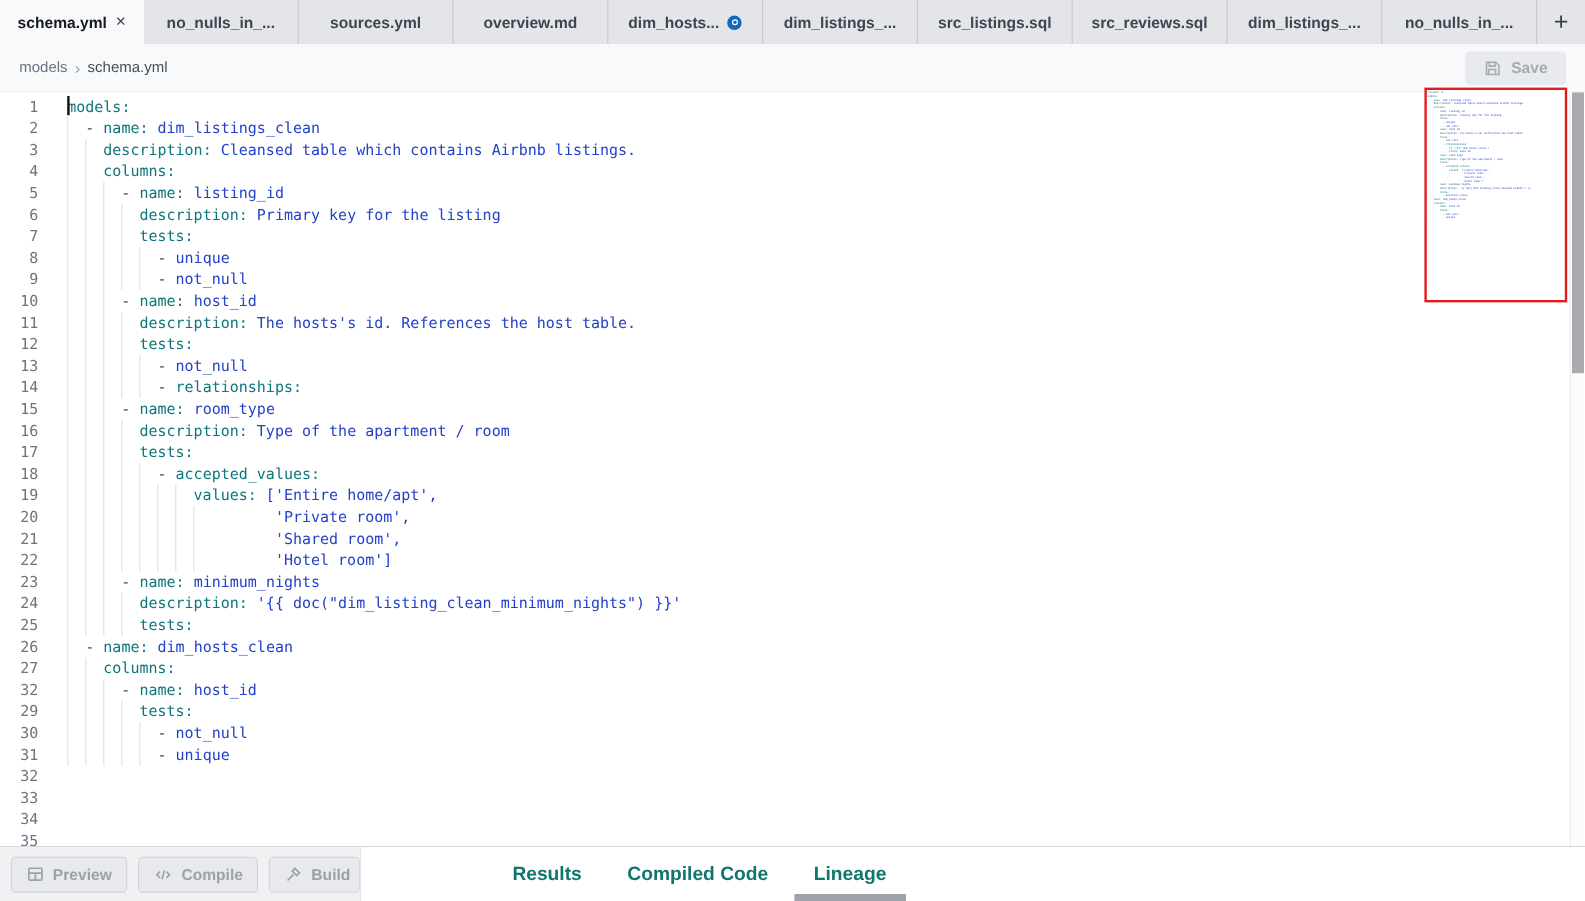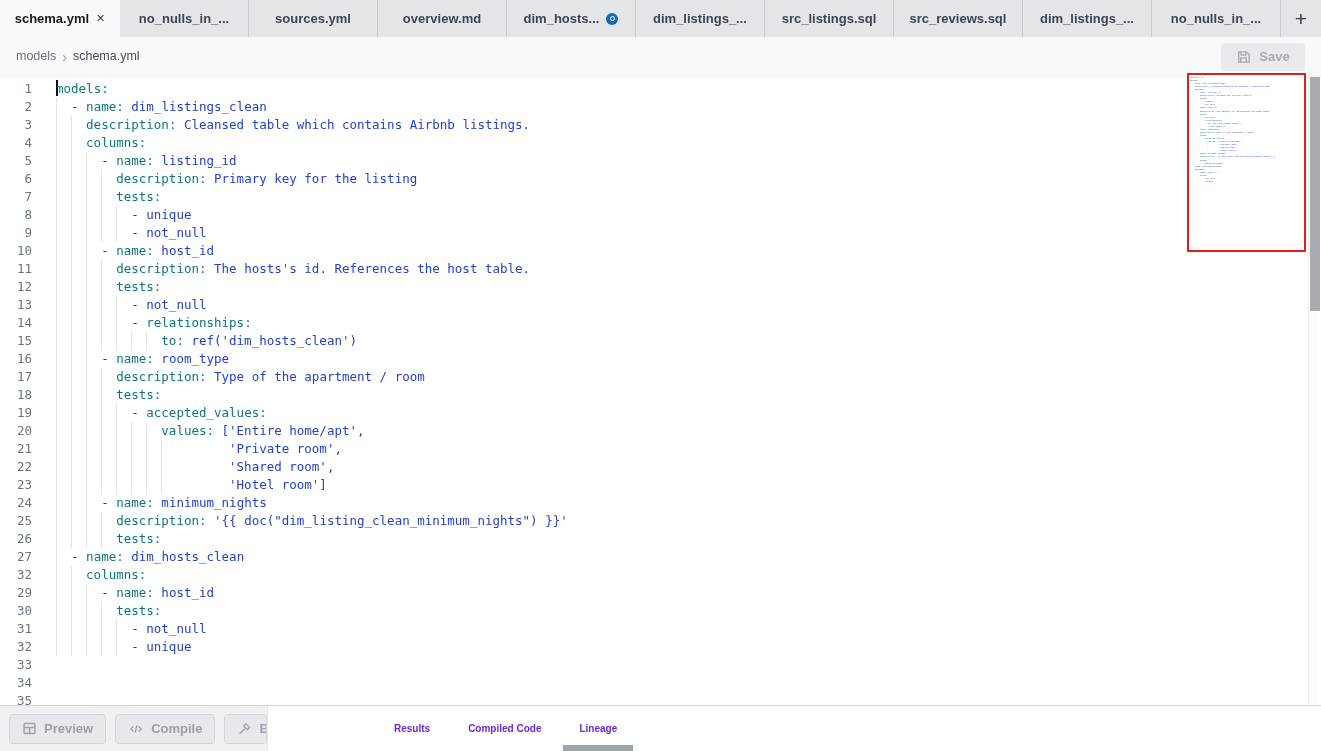--- a/index.html
+++ b/index.html
@@ -62,33 +62,33 @@
 
   
   .sbtrack { position:absolute; right:2px; top:77px; width:11px; height:628px;
     border-left:1px solid #ededed; background:#fcfcfc; }
   .sbthumb { position:absolute; top:0; left:1px; width:10px; height:234px;
     background:#a8aaad; }
 
   
   .bottombar { position:absolute; left:0; right:0; bottom:0; height:46px;
     border-top:1px solid #d5d8dd; display:flex; background:#fff; }
-  .actions { width:268px; flex:none; background:#eff1f3; display:flex;
+  .actions { width:301px; flex:none; background:#eff1f3; display:flex;
     align-items:center; padding-left:9px; gap:9px; border-right:1px solid #e4e6e9; }
   .abtn { height:30px; background:#e7e9ed; border:1px solid #d2d5da;
     border-radius:4px; display:flex; align-items:center; gap:7px; padding:0 12px;
     color:#9ba1ab; font-size:13px; font-weight:600; font-family:inherit; }
   .abtn svg { stroke:#9ba1ab; flex:none; }
   .split { display:flex; height:30px; border:1px solid #d2d5da; border-radius:4px;
     background:#e7e9ed; overflow:hidden; }
   .split .main { border:none; height:28px; border-radius:0; }
   .paneltabs { flex:1; display:flex; align-items:center; padding-left:126px;
     gap:38px; background:#fff; }
   .ptab { position:relative; height:100%; display:flex; align-items:center;
-    font-size:10px; font-weight:600; color:#6d28d9; cursor:pointer;text-align:right; }
+    font-size:16px; font-weight:600; color:#0f766e; cursor:pointer;text-align:right; }
   .ptab .underline { display:none; }
   .ptab.active .underline { display:block; position:absolute; left:-16px;
     right:-16px; bottom:0; height:6px; background:#9ea3aa; }
 </style>
 </head>
 <body>
 
 <div class="app">
 
   <div class="tabbar">
@@ -193,21 +193,20 @@
         <div class="cl"><span class="g">  </span><span class="g">  </span><span class="g">  </span><span class="d">- </span><span class="k">name:</span><span class="v"> listing_id</span></div>
         <div class="cl"><span class="g">  </span><span class="g">  </span><span class="g">  </span><span class="g">  </span><span class="k">description:</span><span class="v"> Primary key for the listing</span></div>
         <div class="cl"><span class="g">  </span><span class="g">  </span><span class="g">  </span><span class="g">  </span><span class="k">tests:</span></div>
         <div class="cl"><span class="g">  </span><span class="g">  </span><span class="g">  </span><span class="g">  </span><span class="g">  </span><span class="d">- </span><span class="v">unique</span></div>
         <div class="cl"><span class="g">  </span><span class="g">  </span><span class="g">  </span><span class="g">  </span><span class="g">  </span><span class="d">- </span><span class="v">not_null</span></div>
         <div class="cl"><span class="g">  </span><span class="g">  </span><span class="g">  </span><span class="d">- </span><span class="k">name:</span><span class="v"> host_id</span></div>
         <div class="cl"><span class="g">  </span><span class="g">  </span><span class="g">  </span><span class="g">  </span><span class="k">description:</span><span class="v"> The hosts's id. References the host table.</span></div>
         <div class="cl"><span class="g">  </span><span class="g">  </span><span class="g">  </span><span class="g">  </span><span class="k">tests:</span></div>
         <div class="cl"><span class="g">  </span><span class="g">  </span><span class="g">  </span><span class="g">  </span><span class="g">  </span><span class="d">- </span><span class="v">not_null</span></div>
         <div class="cl"><span class="g">  </span><span class="g">  </span><span class="g">  </span><span class="g">  </span><span class="g">  </span><span class="d">- </span><span class="k">relationships:</span></div>
-        <div class="cl"><span class="g">  </span><span class="g">  </span><span class="g">  </span><span class="g">  </span><span class="g">  </span><span class="g">  </span><span class="g">  </span><span class="k">to:</span><span class="v"> ref('dim_hosts_clean')</span></div>
         <div class="cl"><span class="g">  </span><span class="g">  </span><span class="g">  </span><span class="d">- </span><span class="k">name:</span><span class="v"> room_type</span></div>
         <div class="cl"><span class="g">  </span><span class="g">  </span><span class="g">  </span><span class="g">  </span><span class="k">description:</span><span class="v"> Type of the apartment / room</span></div>
         <div class="cl"><span class="g">  </span><span class="g">  </span><span class="g">  </span><span class="g">  </span><span class="k">tests:</span></div>
         <div class="cl"><span class="g">  </span><span class="g">  </span><span class="g">  </span><span class="g">  </span><span class="g">  </span><span class="d">- </span><span class="k">accepted_values:</span></div>
         <div class="cl"><span class="g">  </span><span class="g">  </span><span class="g">  </span><span class="g">  </span><span class="g">  </span><span class="g">  </span><span class="g">  </span><span class="k">values:</span><span class="v"> ['Entire home/apt',</span></div>
         <div class="cl"><span class="g">  </span><span class="g">  </span><span class="g">  </span><span class="g">  </span><span class="g">  </span><span class="g">  </span><span class="g">  </span><span class="g">  </span><span>       </span><span class="v">'Private room',</span></div>
         <div class="cl"><span class="g">  </span><span class="g">  </span><span class="g">  </span><span class="g">  </span><span class="g">  </span><span class="g">  </span><span class="g">  </span><span class="g">  </span><span>       </span><span class="v">'Shared room',</span></div>
         <div class="cl"><span class="g">  </span><span class="g">  </span><span class="g">  </span><span class="g">  </span><span class="g">  </span><span class="g">  </span><span class="g">  </span><span class="g">  </span><span>       </span><span class="v">'Hotel room']</span></div>
         <div class="cl"><span class="g">  </span><span class="g">  </span><span class="g">  </span><span class="d">- </span><span class="k">name:</span><span class="v"> minimum_nights</span></div>
         <div class="cl"><span class="g">  </span><span class="g">  </span><span class="g">  </span><span class="g">  </span><span class="k">description:</span><span class="v"> '{{ doc("dim_listing_clean_minimum_nights") }}'</span></div>

